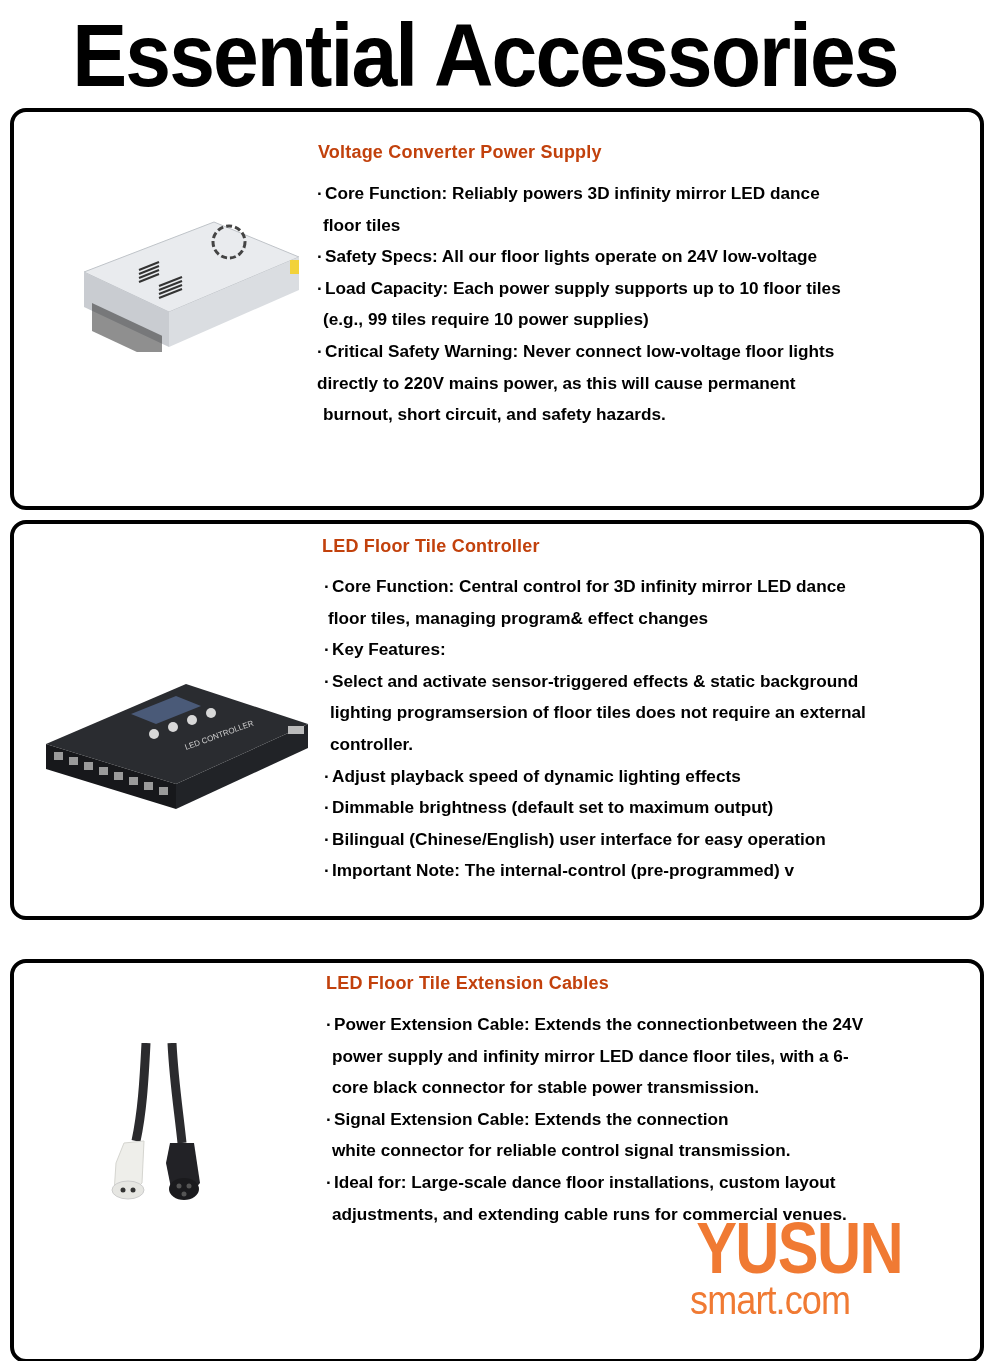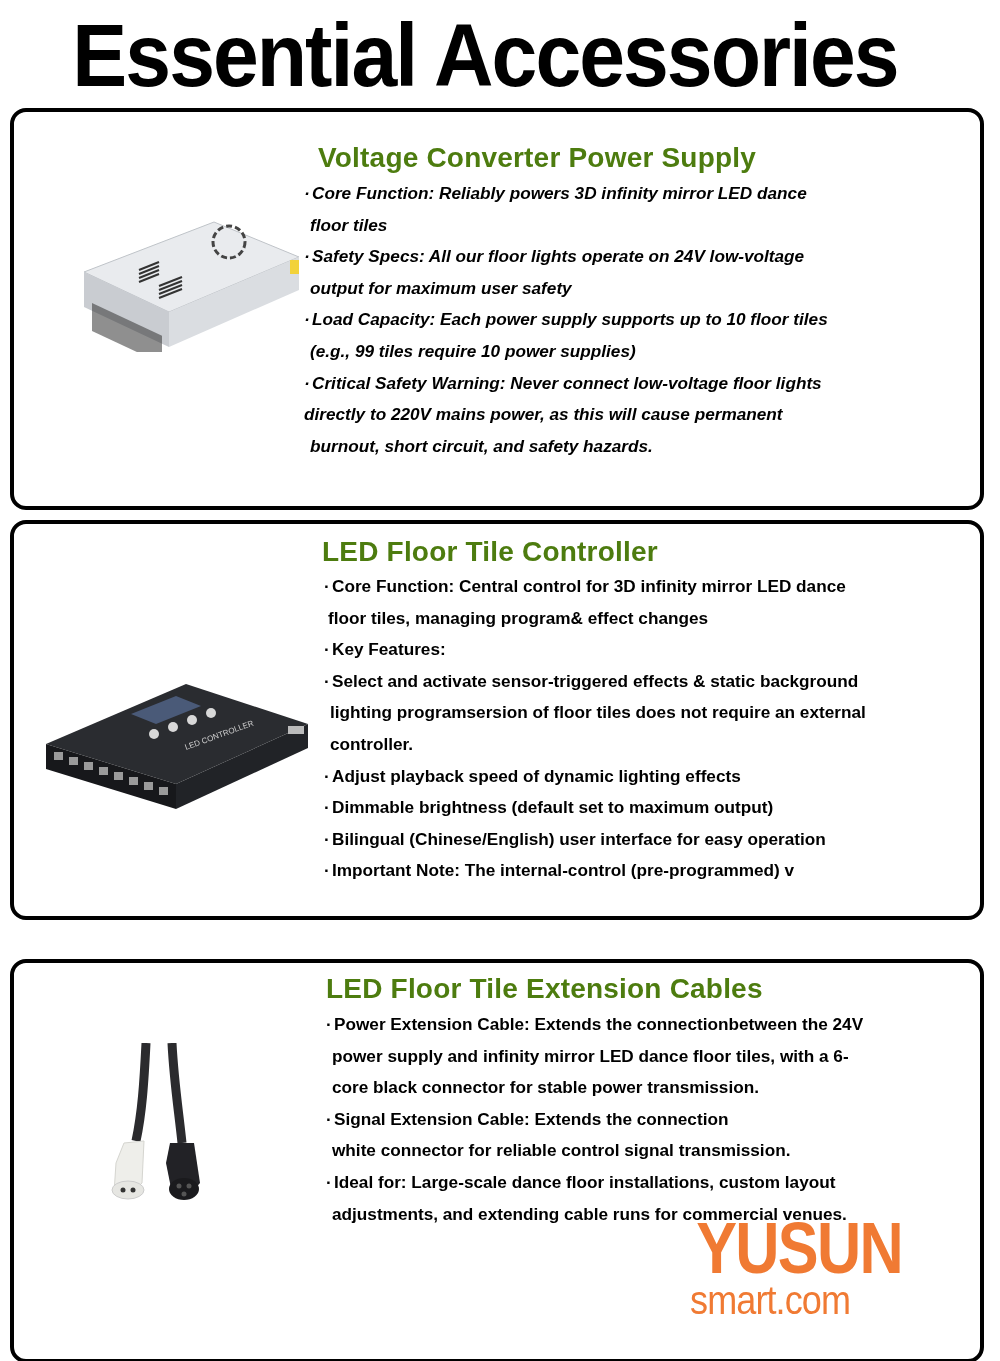--- a/index.html
+++ b/index.html
@@ -7,22 +7,22 @@
          font-family:"Liberation Sans", "DejaVu Sans", sans-serif; color:#000; }
   .page-title { position:absolute; left:0; top:0; width:970px; text-align:center;
     font-family:"Liberation Sans", sans-serif; font-weight:bold; font-size:84px;
     line-height:106px; letter-spacing:-2px; transform:scaleX(0.98) scaleY(1.05);
     transform-origin:center top; color:#000; }
   .panel { position:absolute; left:10px; width:966px; border:4px solid #000;
     border-radius:16px; background:#fff; box-sizing:content-box; }
   .panel-1 { top:108px; height:394px; }
   .panel-2 { top:520px; height:392px; }
   .panel-3 { top:930px; height:396px;margin-top:29px; }
-  .panel-title { position:absolute; font-weight:bold; font-size:28px;
-    color:#4d7c0f; letter-spacing:0.2px; white-space:nowrap; }
+  .panel-title { position:absolute; font-weight:bold; font-size:18px;
+    color:#c2410c; letter-spacing:0.2px; white-space:nowrap; }
   .bullets { position:absolute; margin:0; padding:0; list-style:none; }
   .bullets li { font-weight:bold; font-size:17.2px; line-height:31.6px;
     white-space:nowrap; }
   .bullets li .dot { display:inline-block; width:8px; }
   .bullets li.cont { padding-left:6px; }
 
   .product-img { position:absolute; }
   
   .psu { left:50px; top:100px; width:240px; height:140px; }
   
@@ -56,25 +56,24 @@
       <line x1="95" y1="74" x2="118" y2="65"></line>
         <line x1="95" y1="78" x2="118" y2="69"></line>
       <line x1="95" y1="82" x2="118" y2="73"></line>
         <line x1="95" y1="86" x2="118" y2="77"></line>
     </g>
     <g fill="#333">
       <rect x="28" y="78" width="70" height="28" transform="skewY(25)" opacity="0.55"></rect>
     </g>
   </svg>
   <div class="panel-title" style="left:304px; top:30px;">Voltage Converter Power Supply</div>
-  <ul class="bullets" style="left:290px; top:66px;font-style:italic;">
+  <ul class="bullets" style="left:303px; top:66px;">
     <li><span class="dot">·</span><span>Core Function: Reliably powers 3D infinity mirror LED dance</span></li>
     <li class="cont"><span>floor tiles</span></li>
     <li><span class="dot">·</span><span>Safety Specs: All our floor lights operate on 24V low-voltage</span></li>
-    <li class="cont"><span>output for maximum user safety</span></li>
     <li><span class="dot">·</span><span>Load Capacity: Each power supply supports up to 10 floor tiles</span></li>
     <li class="cont"><span>(e.g., 99 tiles require 10 power supplies)</span></li>
     <li><span class="dot">·</span><span>Critical Safety Warning: Never connect low-voltage floor lights</span></li>
     <li style="padding-left:0"><span>directly to 220V mains power, as this will cause permanent</span></li>
     <li class="cont"><span>burnout, short circuit, and safety hazards.</span></li>
   </ul>
 </section>
 
 <section class="panel panel-2">
   <svg class="product-img ctrl" viewBox="0 0 280 140">

